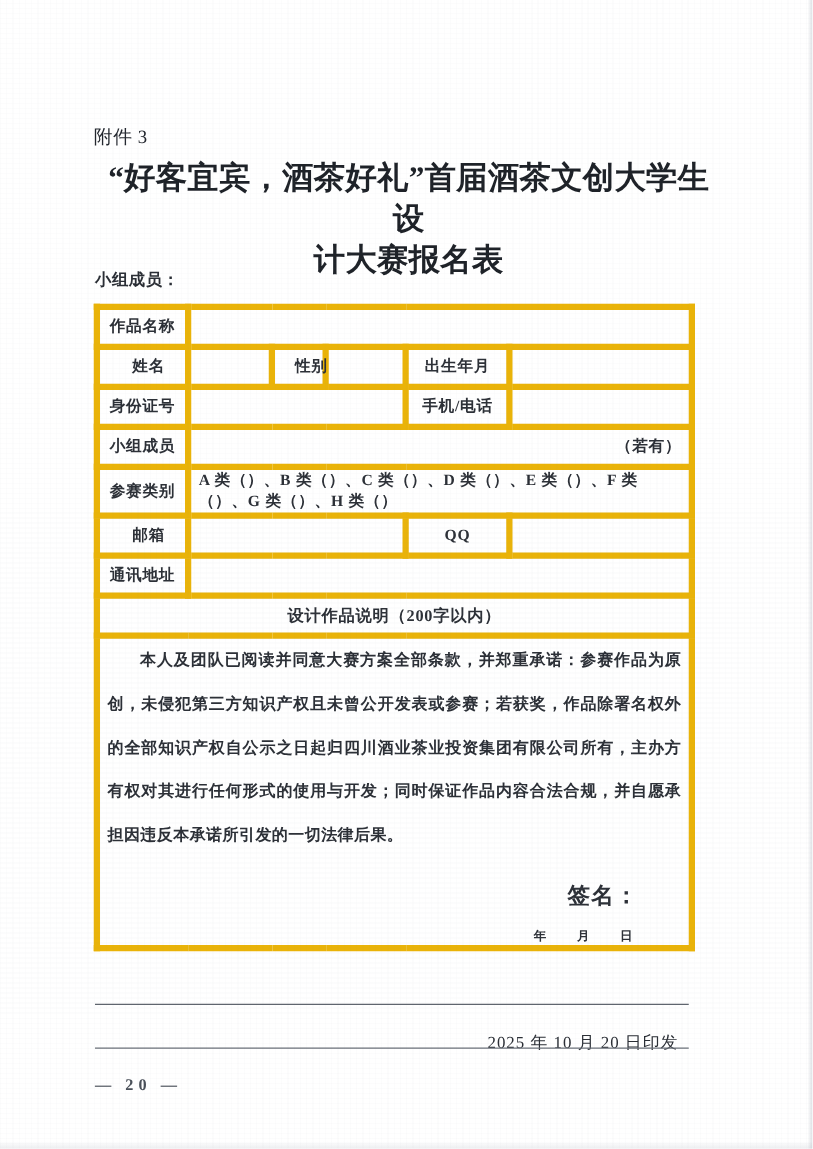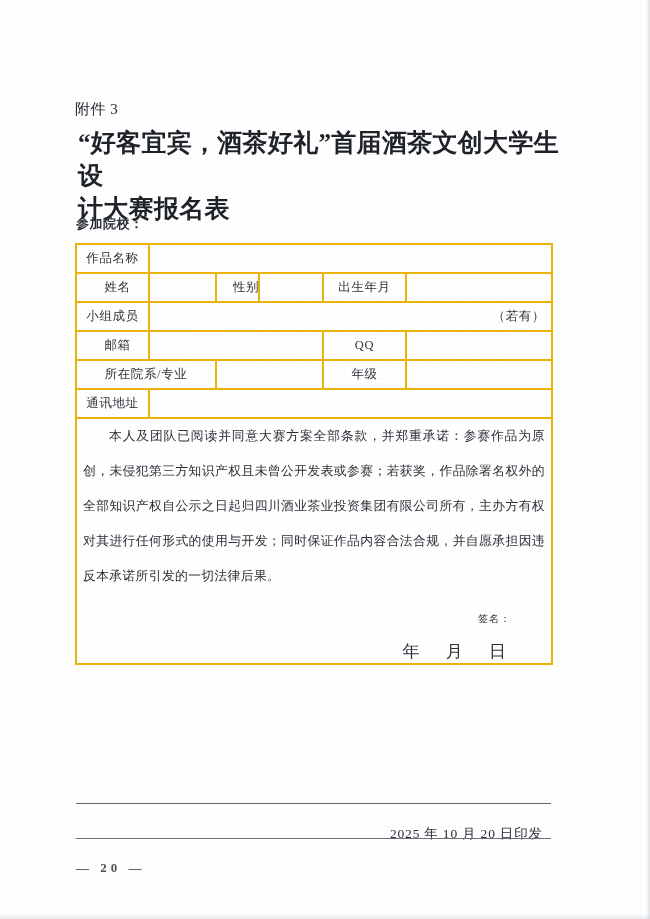--- a/index.html
+++ b/index.html
@@ -54,21 +54,21 @@
     font-size: 15px;
     font-weight: normal;
     letter-spacing: .5px;
     color: #23272e;
   }
   .doc-title {
     position: absolute;
     left: 78px;
     top: 126px;
     width: 498px;
-    text-align: left;
+    text-align: center;
     font-size: 25px;
     line-height: 33px;
     font-weight: bold;
     letter-spacing: .3px;
     color: #1e2228;
   }
   .school-line {
     position: absolute;
     left: 76px;
     top: 215px;
@@ -83,25 +83,26 @@
     position: absolute;
     left: 75px;
     top: 243px;
     width: 476px;
     border-collapse: collapse;
     table-layout: fixed;
     font-size: 12.5px;
     color: #2c3037;
   }
   .form-table td {
-    border: 2px solid #eab308;
+    border: 5px solid #eab308;
     padding: 0 6px;
     height: 27px;
     vertical-align: middle;
     letter-spacing: .6px;
+    font-weight: bold;
   }
   .lbl {
     text-align: center;
     white-space: nowrap;
   }
   .lbl-sp {
     text-align: center;
     white-space: nowrap;
     letter-spacing: 10px;
     text-indent: 10px;
@@ -130,28 +131,28 @@
     line-height: 35px;
     text-align: justify;
     text-indent: 26px;
     letter-spacing: .35px;
     color: #2b2f36;
   }
   .sign-row {
     margin-top: 18px;
     padding-right: 34px;
     text-align: right;
-    font-size: 10px;
+    font-size: 18px;
     letter-spacing: 1px;
   }
   .date-row {
     margin-top: 14px;
     padding-right: 28px;
     text-align: right;
-    font-size: 17px;
+    font-size: 10px;
     letter-spacing: 11px;
   }
 
   
   .footer-rule-top {
     position: absolute;
     left: 76px;
     top: 803px;
     width: 475px;
     height: 0;
@@ -196,21 +197,21 @@
 
 <div class="page">
 
   <div class="attach-label">附件 3</div>
 
   <div class="doc-title">
     <div>“好客宜宾，酒茶好礼”首届酒茶文创大学生设</div>
     <div>计大赛报名表</div>
   </div>
 
-  <div class="school-line">参加院校：</div>
+  <div class="school-line">小组成员：</div>
 
   <table class="form-table">
     <colgroup>
       <col style="width:73px">
       <col style="width:67px">
       <col style="width:43px">
       <col style="width:64px">
       <col style="width:83px">
       <col style="width:146px">
     </colgroup>
@@ -221,38 +222,47 @@
       </tr>
       <tr>
         <td class="lbl-sp">姓名</td>
         <td></td>
         <td class="lbl-sp">性别</td>
         <td></td>
         <td class="lbl">出生年月</td>
         <td></td>
       </tr>
       <tr>
+        <td class="lbl">身份证号</td>
+        <td colspan="3"></td>
+        <td class="lbl">手机/电话</td>
+        <td></td>
+      </tr>
+      <tr>
         <td class="lbl">小组成员</td>
         <td colspan="5" class="ctr">（若有）</td>
+      </tr>
+      <tr>
+        <td class="lbl">参赛类别</td>
+        <td colspan="5" class="cat-cell">A 类（）、B 类（）、C 类（）、D 类（）、E 类（）、F 类（）、G 类（）、H 类（）</td>
       </tr>
       <tr>
         <td class="lbl-sp">邮箱</td>
         <td colspan="3"></td>
         <td class="lbl">QQ</td>
         <td></td>
       </tr>
       <tr>
-        <td colspan="2" class="lbl">所在院系/专业</td>
-        <td colspan="2"></td>
-        <td class="lbl">年级</td>
-        <td></td>
-      </tr>
-      <tr>
         <td class="lbl">通讯地址</td>
         <td colspan="5"></td>
+      </tr>
+      <tr>
+        <td colspan="6" class="desc-cell">
+          <span>设计作品说明（200字以内）</span>
+        </td>
       </tr>
       <tr>
         <td colspan="6" class="pledge-cell">
           <div class="pledge-text">本人及团队已阅读并同意大赛方案全部条款，并郑重承诺：参赛作品为原创，未侵犯第三方知识产权且未曾公开发表或参赛；若获奖，作品除署名权外的全部知识产权自公示之日起归四川酒业茶业投资集团有限公司所有，主办方有权对其进行任何形式的使用与开发；同时保证作品内容合法合规，并自愿承担因违反本承诺所引发的一切法律后果。</div>
           <div class="sign-row">签名：</div>
           <div class="date-row">年 月 日</div>
         </td>
       </tr>
     </tbody>
   </table>

